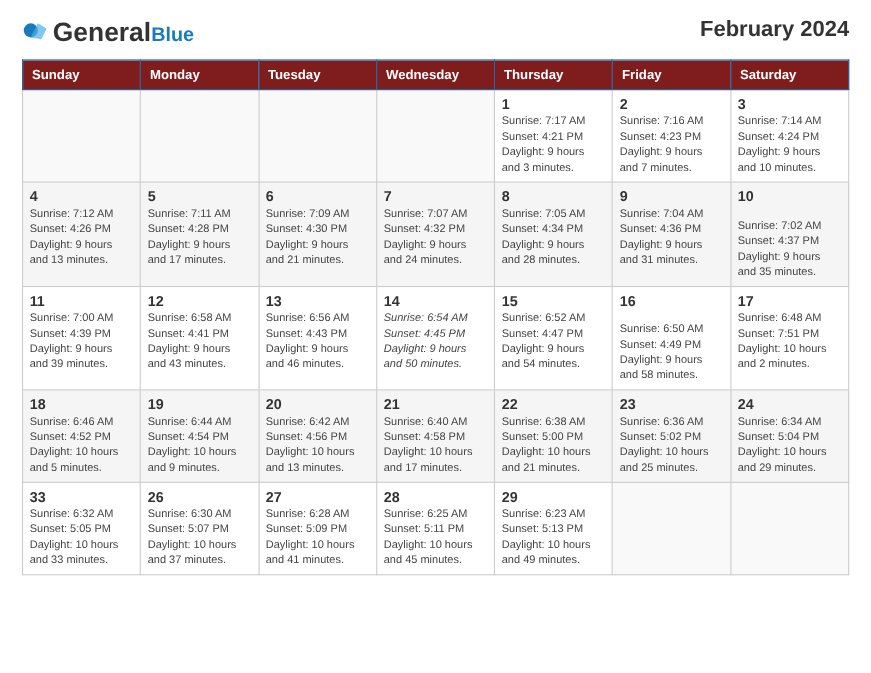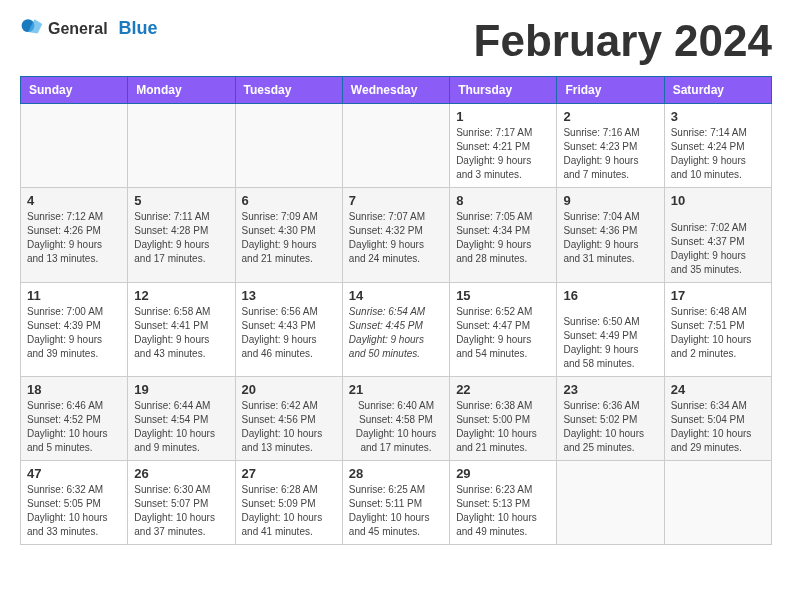--- a/index.html
+++ b/index.html
@@ -15,53 +15,52 @@
       justify-content: space-between;
       align-items: flex-start;
       margin-bottom: 10px;
     }
     .logo {
       display: flex;
       align-items: center;
       gap: 4px;
     }
     .logo-text-general {
-      font-size: 16px;
+      font-size: 24px;
       font-weight: bold;
       color: #333;
     }
     .logo-text-blue {
       font-size: 18px;
       font-weight: bold;
       color: #1a7abf;
-      margin-left: 11px;
     }
     .logo-icon {
       width: 24px;
       height: 24px;
     }
     .title-area {
       text-align: right;
     }
     .main-title {
-      font-size: 44px;
+      font-size: 20px;
       font-weight: bold;
       color: #333;
     }
     .subtitle {
       font-size: 15px;
       color: #555;
     }
     table {
       width: 100%;
       border-collapse: collapse;
       font-size: 11px;
     }
     thead tr th {
-      background-color: #8b5cf6;
+      background-color: #7f1d1d;
       color: #fff;
       text-align: left;
       padding: 6px 8px;
       font-size: 12px;
       font-weight: bold;
       border: 1px solid #1a6aad;
     }
     tbody tr td {
       border: 1px solid #ccc;
       vertical-align: top;
@@ -266,21 +265,21 @@
         </td>
         <td>
           <span class="day-number">20</span>
           <div class="day-detail" style="white-space: pre-line;">Sunrise: 6:42 AM
 Sunset: 4:56 PM
 Daylight: 10 hours
 and 13 minutes.</div>
         </td>
         <td>
           <span class="day-number">21</span>
-          <div class="day-detail" style="white-space: pre-line; text-align: center;">Sunrise: 6:40 AM
+          <div class="day-detail" style="white-space: pre-line;">Sunrise: 6:40 AM
 Sunset: 4:58 PM
 Daylight: 10 hours
 and 17 minutes.</div>
         </td>
         <td>
           <span class="day-number">22</span>
           <div class="day-detail" style="white-space: pre-line;">Sunrise: 6:38 AM
 Sunset: 5:00 PM
 Daylight: 10 hours
 and 21 minutes.</div>
@@ -295,21 +294,21 @@
         <td>
           <span class="day-number">24</span>
           <div class="day-detail" style="white-space: pre-line;">Sunrise: 6:34 AM
 Sunset: 5:04 PM
 Daylight: 10 hours
 and 29 minutes.</div>
         </td>
       </tr>
       <tr>
         <td>
-          <span class="day-number">47</span>
+          <span class="day-number">33</span>
           <div class="day-detail" style="white-space: pre-line;">Sunrise: 6:32 AM
 Sunset: 5:05 PM
 Daylight: 10 hours
 and 33 minutes.</div>
         </td>
         <td>
           <span class="day-number">26</span>
           <div class="day-detail" style="white-space: pre-line;">Sunrise: 6:30 AM
 Sunset: 5:07 PM
 Daylight: 10 hours

